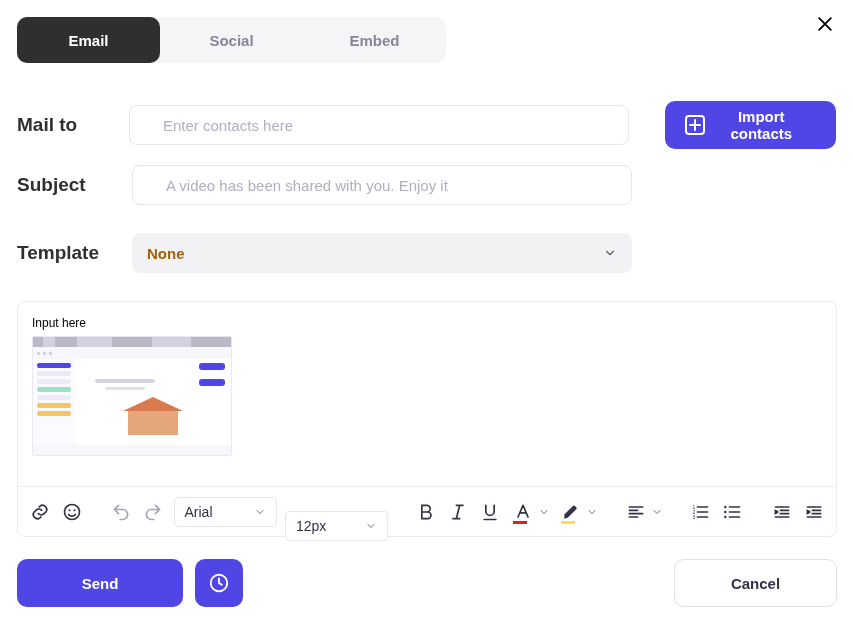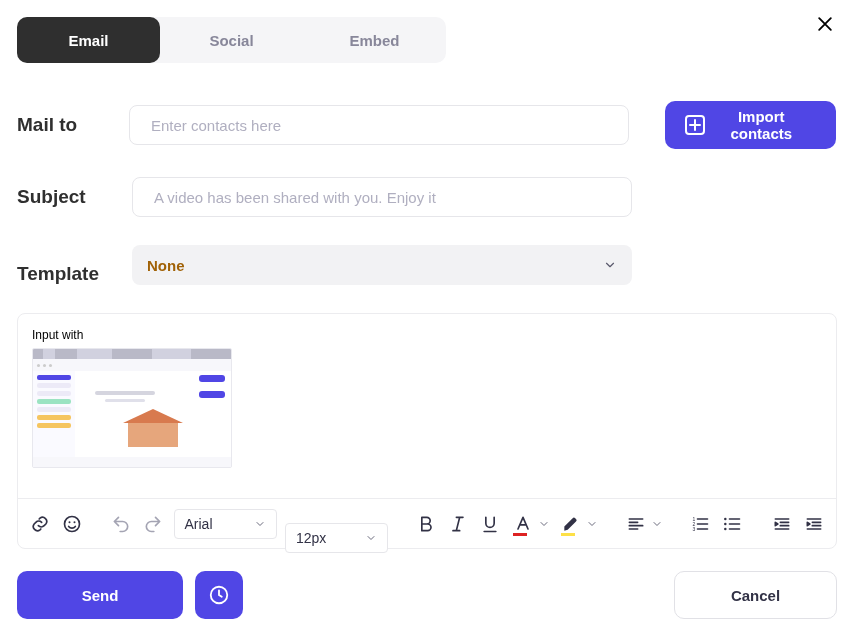--- a/index.html
+++ b/index.html
@@ -5,26 +5,26 @@
   * { box-sizing: border-box; margin: 0; padding: 0; }
   body { font-family: -apple-system, BlinkMacSystemFont, "Segoe UI", Arial, sans-serif; background: #fff; width: 853px; height: 621px; position: relative; }
   .container { padding: 17px; }
   .close-btn { position: absolute; top: 14px; right: 18px; cursor: pointer; color: #000; }
   .close-btn svg { width: 20px; height: 20px; }
   .tabs { display: flex; background: #f5f5f7; border-radius: 10px; width: 429px; height: 46px; }
   .tab { flex: 1; display:flex; align-items:center; justify-content:center; font-size: 15px; font-weight: 700; color: #88879a; cursor:pointer; border-radius:10px; }
   .tab.active { background: #2f2f2f; color: #fff; }
   .form-row { display:flex; align-items:center; margin-top: 38px; }
   .form-label { width: 115px; font-size: 19px; font-weight: 700; color: #2f2f2f; }
-  .input { flex: 0 0 500px; height: 40px; border: 1px solid #e6e6ea; border-radius: 8px; padding: 0 21px; font-size: 15px; color: #b91c1c; }
+  .input { flex: 0 0 500px; height: 40px; border: 1px solid #e6e6ea; border-radius: 8px; padding: 0 33px; font-size: 15px; color: #b91c1c; }
   .input::placeholder { color: #b0afc0; font-weight: 500; }
   .import-btn { margin-left: 36px; height: 48px; padding: 0 20px; background: #5046e5; color:#fff; border:none; border-radius:10px; font-weight:700; font-size:15px; display:flex; align-items:center; gap:2px; cursor:pointer; }
   .import-btn .plus-box { width:20px; height:20px; border:2px solid #fff; border-radius:4px; display:flex; align-items:center; justify-content:center; }
-  .row2 { margin-top: 28px; }
-  .row3 { margin-top: 28px; align-items: flex-end; }
+  .row2 { margin-top: 16px; }
+  .row3 { margin-top: 28px; }
   .select { flex: 0 0 500px; height: 40px; background:#f2f2f4; border:none; border-radius:8px; padding:0 15px; font-size:15px; font-weight:700; color:#a16207; display:flex; align-items:center; justify-content:space-between; cursor:pointer; }
   .select svg { width:14px; height:14px; color:#5a596c; }
   .editor-box { margin-top: 28px; border:1px solid #ececef; border-radius:8px; width: 820px; }
   .editor-content { padding: 14px 14px 30px 14px; min-height: 174px; }
   .input-here { font-size: 12px; color:#000; font-weight:400; margin-bottom:6px; }
   .thumb { width: 200px; height: 120px; background:#fff; border:1px solid #e8e8ee; border-radius:2px; position:relative; overflow:hidden; }
   .thumb-top { height:10px; background: linear-gradient(90deg, #b9b9c7 0 5%, #d1d1df 5% 11%, #b9b9c7 11% 22%, #d1d1df 22% 40%, #b9b9c7 40% 60%, #d1d1df 60% 80%, #b9b9c7 80% 100%); }
   .thumb-toolbar { height:12px; background:#f7f7fb; display:flex; align-items:center; padding:0 4px; gap:3px;}
   .thumb-toolbar .d { width:3px; height:3px; background:#ccc; border-radius:50%; }
   .thumb-body { display:flex; height: calc(100% - 32px); }
@@ -100,21 +100,21 @@
     <div class="select">
       <span>None</span>
       <svg viewBox="0 0 24 24">
           <path d="M6 9 L12 15 L18 9" fill="none" stroke="currentColor" stroke-width="2" stroke-linecap="round" stroke-linejoin="round"></path>
         </svg>
     </div>
   </div>
 
   <div class="editor-box">
     <div class="editor-content">
-      <div class="input-here">Input with</div>
+      <div class="input-here">Input here</div>
       <div class="thumb">
         <div class="thumb-top"></div>
         <div class="thumb-toolbar">
             <div class="d"></div>
             <div class="d"></div>
             <div class="d"></div>
           </div>
         <div class="thumb-body">
           <div class="thumb-side">
             <div class="thumb-line p"></div>

